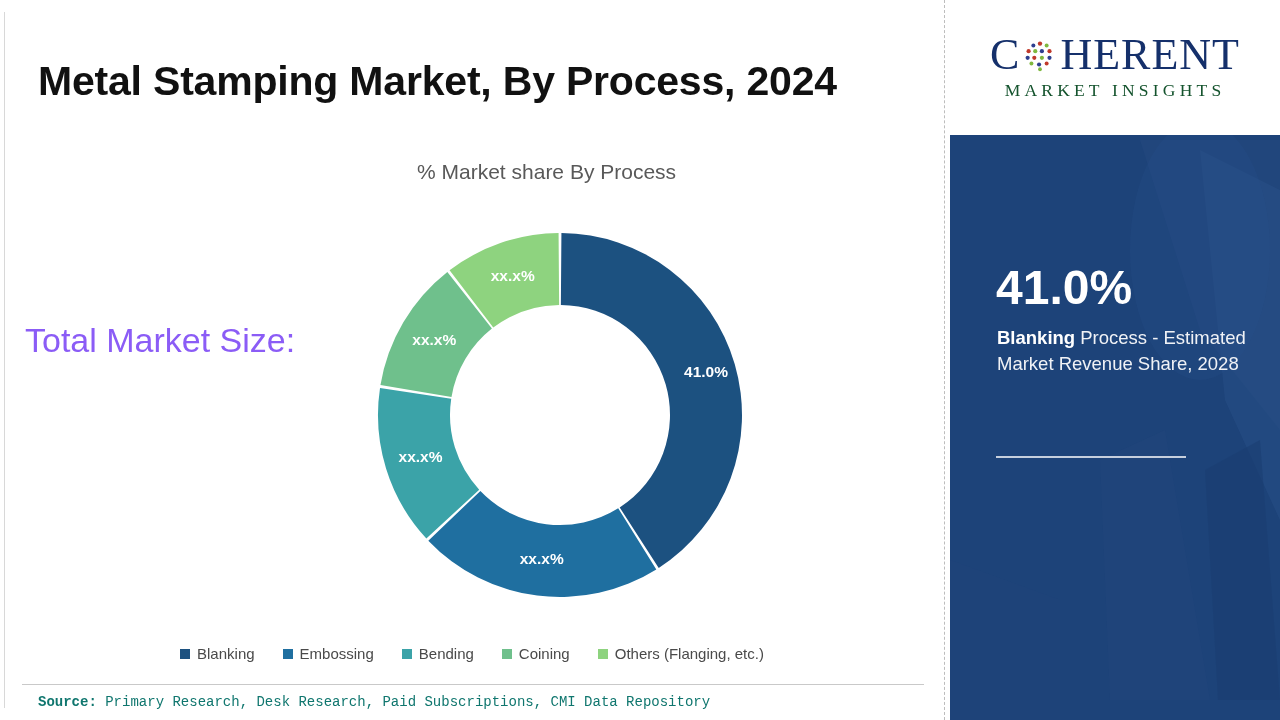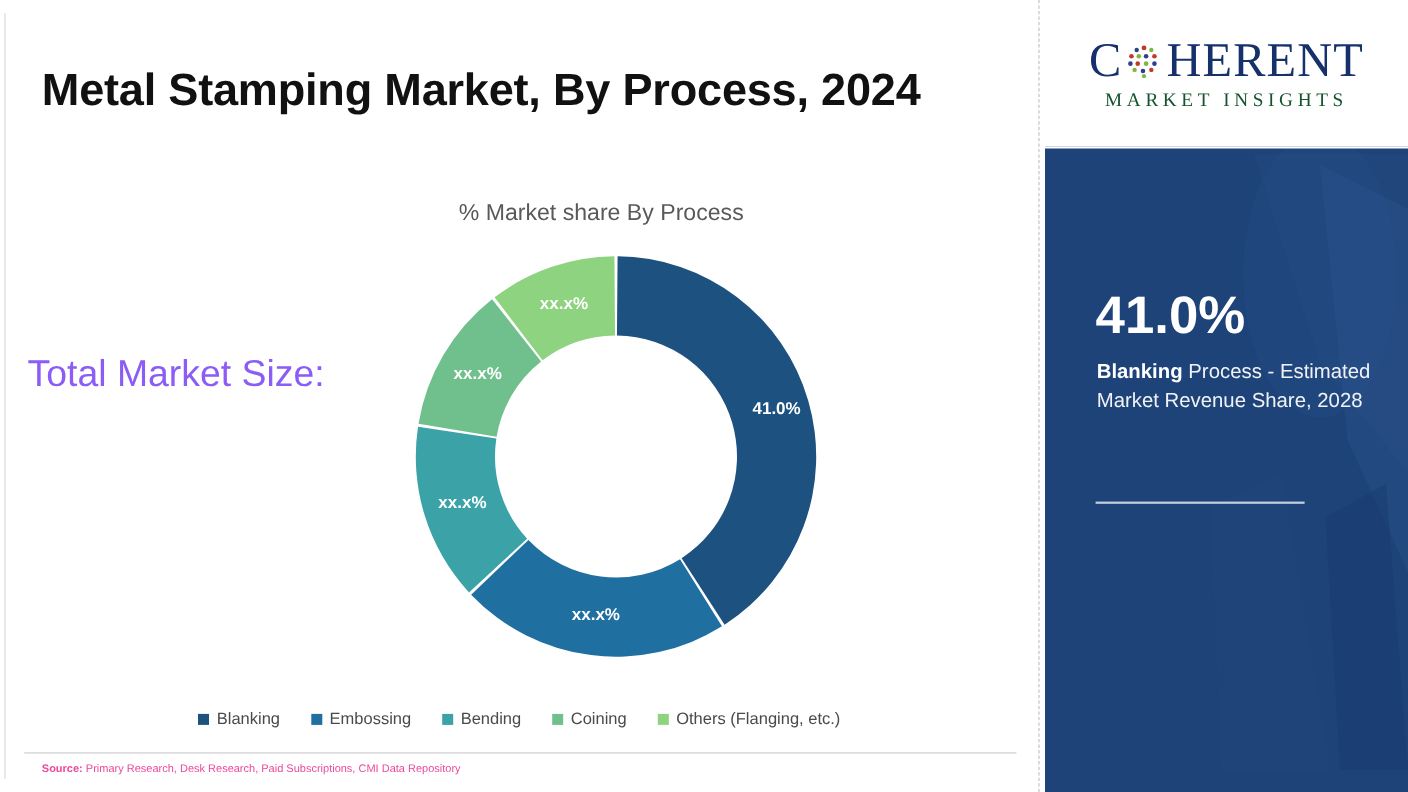--- a/index.html
+++ b/index.html
@@ -20,21 +20,21 @@
     position:absolute; left:4px; top:12px; width:1px; height:696px;
     background:#d8d8d8;
   }
   #chart-title {
     position:absolute; left:38px; top:26px;
     font-size:41px; font-weight:bold; color:#111111;
     letter-spacing:-0.2px; white-space:nowrap;margin-top:32px;
   }
   #chart-subtitle {
     position:absolute; left:417px; top:160px;
-    font-size:21px; color:#595959; white-space:nowrap;margin-top:22px;
+    font-size:21px; color:#595959; white-space:nowrap;
   }
   #total-market-block {
     position:absolute; left:25px; top:322px; width:300px;
   }
   #total-market-label { font-size:34px; color:#8b5cf6; line-height:1.1; }
   #total-market-value { font-size:28px; font-weight:bold; color:#000; line-height:1.35; }
 
   
   #donut-wrap { position:absolute; left:370px; top:225px; width:380px; height:380px; }
   #donut-svg { display:block; width:380px; height:380px; }
@@ -52,21 +52,21 @@
   .legend-item { display:flex; align-items:center; gap:7px; }
   .legend-swatch { width:10px; height:10px; display:inline-block; }
   .legend-text { font-size:15px; color:#4a4a4a; white-space:nowrap; }
 
   
   #source-rule {
     position:absolute; left:22px; top:684px; width:902px; height:1px; background:#c9c9c9;
   }
   #source-line {
     position:absolute; left:38px; top:694px;
-    font-size:10px; color:#ec4899; white-space:nowrap;
+    font-size:14px; color:#0f766e; white-space:nowrap;font-family:Liberation Mono, monospace;
   }
   #source-label { font-weight:bold; }
 
   
   #right-panel {
     position:absolute; left:950px; top:0; width:330px; height:720px;
     background:#1d4379; overflow:hidden;
   }
   #right-bg-art { position:absolute; inset:0; }
   #logo-box {

